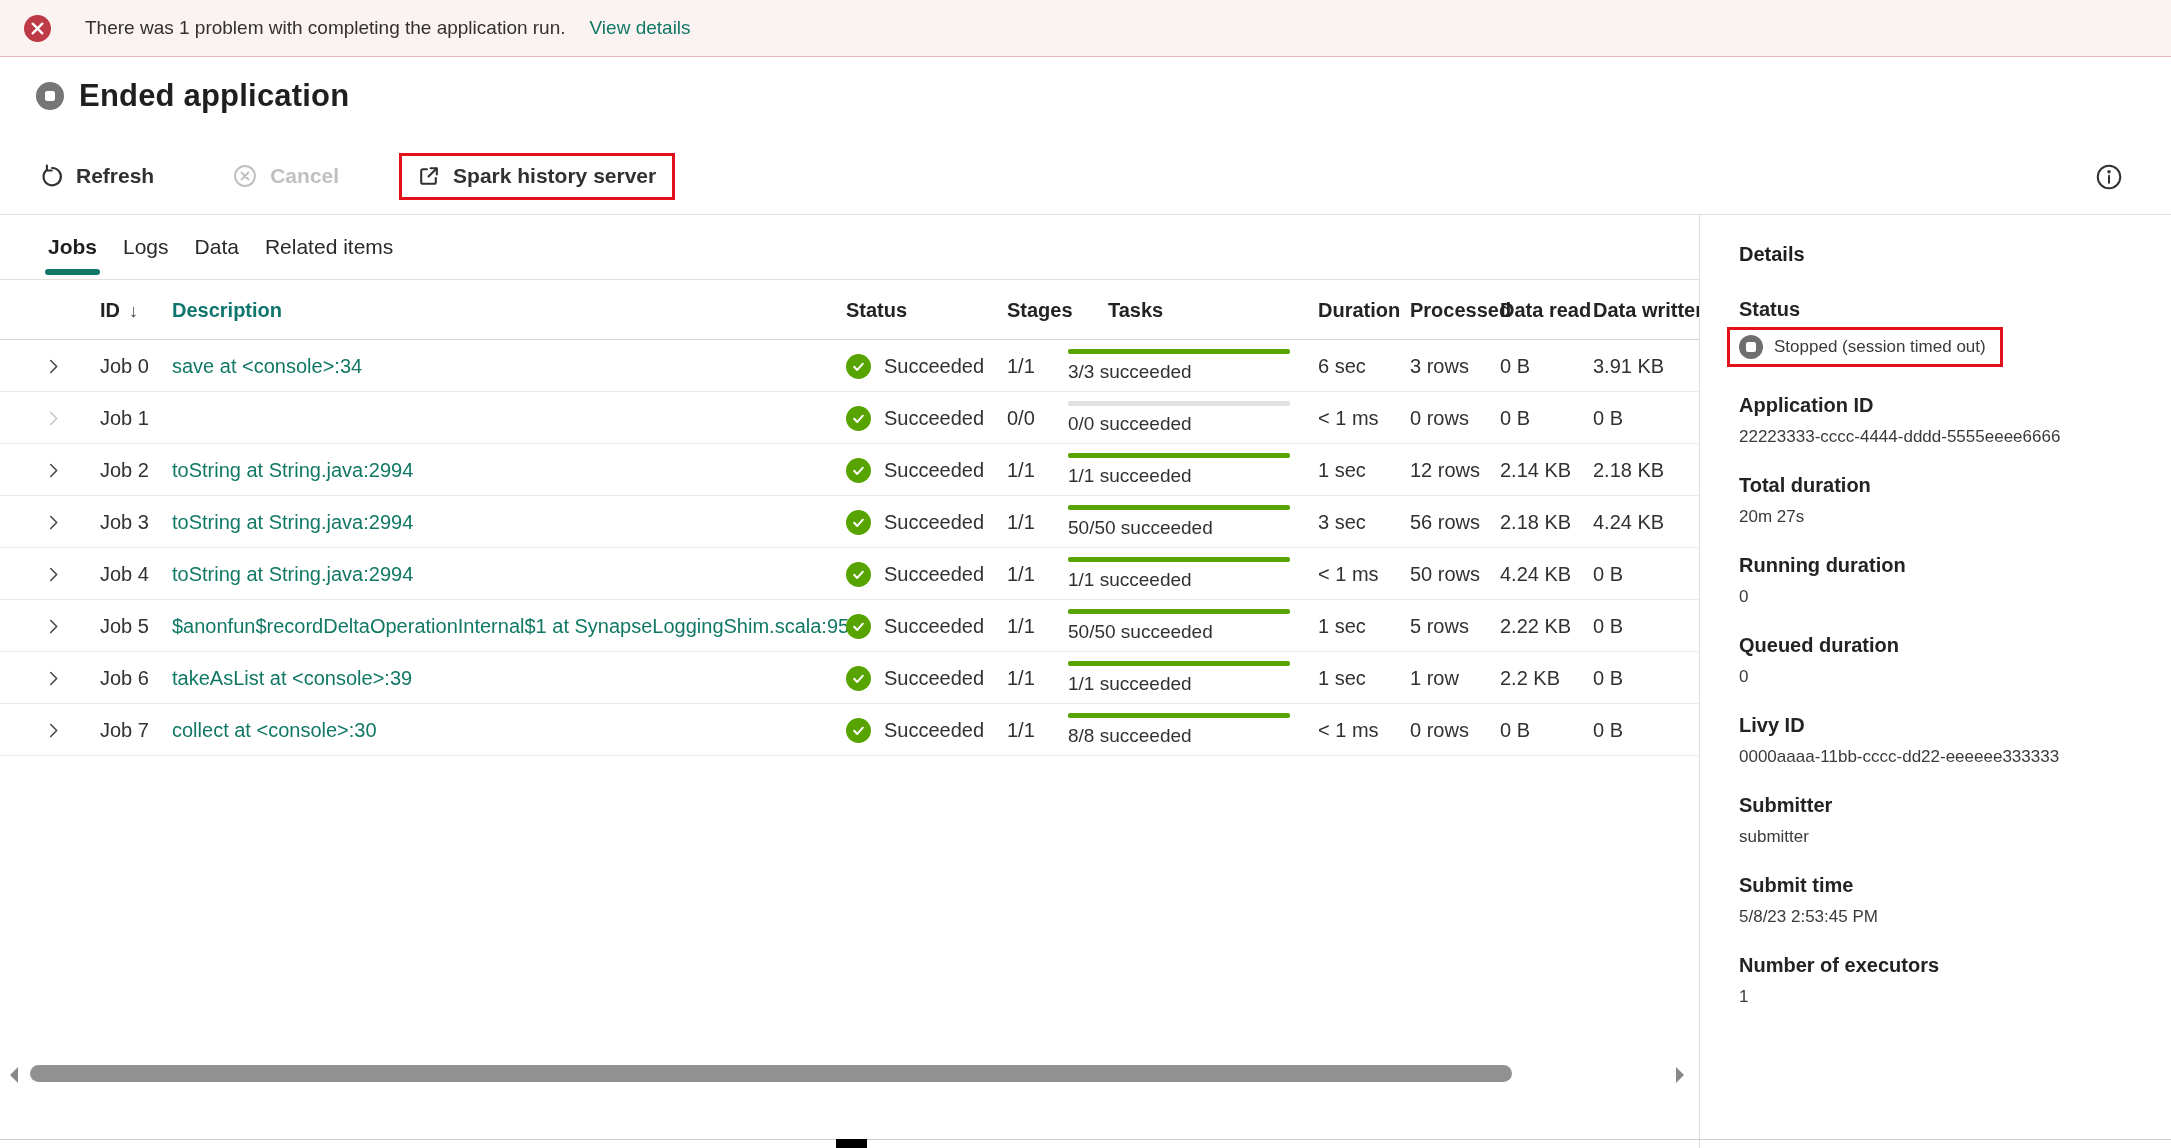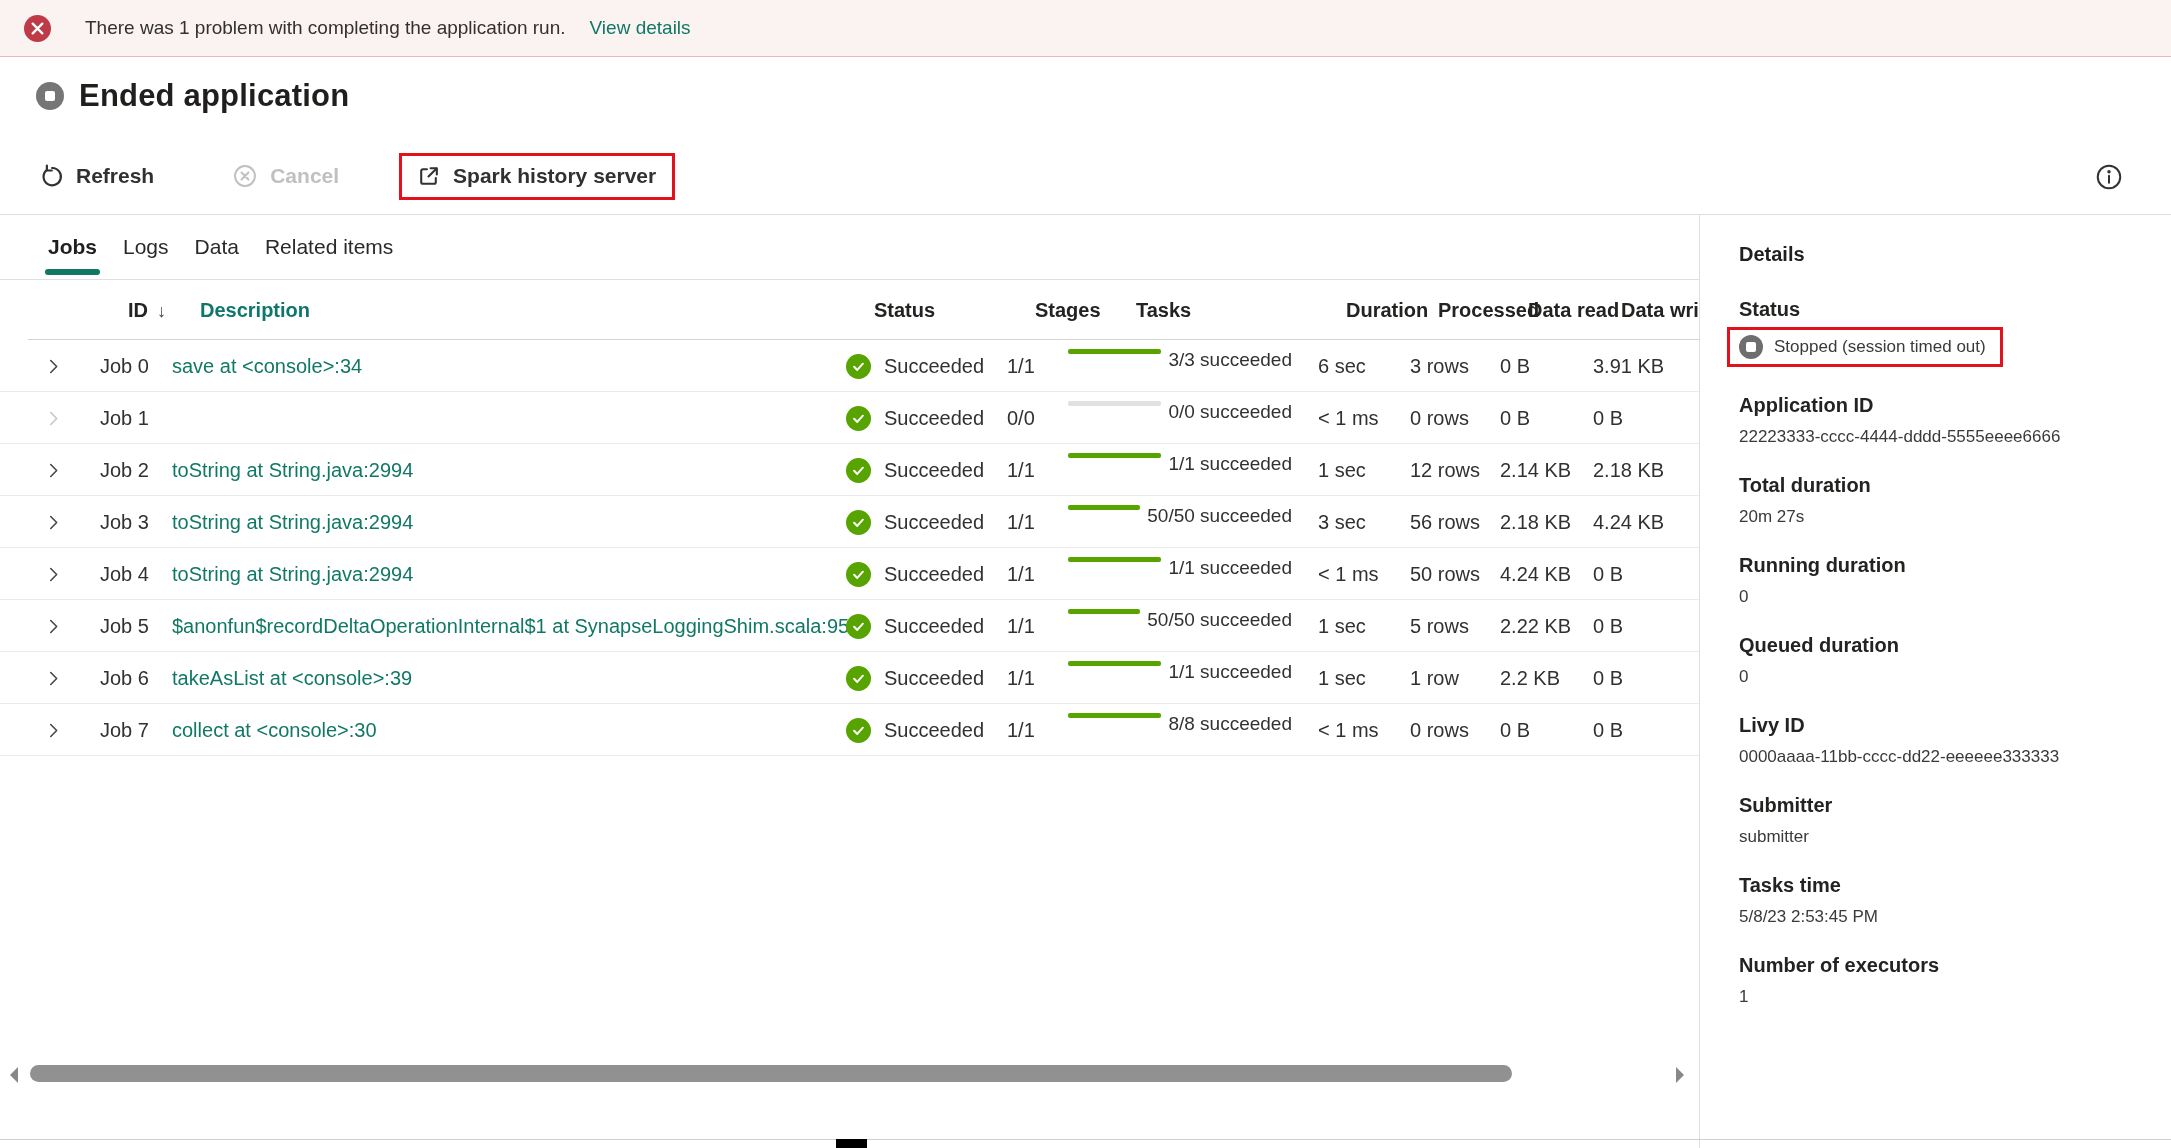--- a/index.html
+++ b/index.html
@@ -40,39 +40,39 @@
   .tabbar { position:absolute; top:0; left:0; right:0; height:65px;
     border-bottom:1px solid #E1DFDD; display:flex; align-items:center;
     padding-left:48px; gap:26px; }
   .tab { position:relative; height:65px; display:flex; align-items:center;
     font-size:21px; color:#2B2A29; cursor:pointer; }
   .tab.active .tab-label { font-weight:700; color:#201F1E; }
   .tab.active::after { content:""; position:absolute; left:-3px; right:-3px; bottom:5px;
     height:6px; border-radius:3px; background:#117865; }
 
   .thead { position:absolute; top:65px; left:0; width:1760px; height:60px;
-    border-bottom:1px solid #D6D4D2; font-weight:700; color:#242322;margin-left:28px; }
+    border-bottom:1px solid #D6D4D2; font-weight:700; color:#242322; }
   .thead .cell { position:absolute; top:0; line-height:60px; font-size:20px; white-space:nowrap; }
   .sort { font-weight:400; color:#484644; font-size:18px; margin-left:9px; }
 
   .rows { position:absolute; top:125px; left:0; width:1760px; }
   .trow { position:relative; height:52px; border-bottom:1px solid #EDEBE9; }
   .trow .cell { position:absolute; top:0; line-height:52px; font-size:20px; white-space:nowrap; }
 
   .c-chevron { left:44px; }
   .chev { display:inline-flex; align-items:center; height:52px; color:#484644; cursor:pointer; }
   .trow.no-expand .chev { color:#C8C6C4; cursor:default; }
   .c-id { left:100px; }
   .c-desc { left:172px; color:#117865; text-decoration:none; cursor:pointer; }
   .c-status { left:846px; display:flex; align-items:center; gap:13px; height:52px; }
   .chk { width:25px; height:25px; border-radius:50%; background:#57A300;
     display:flex; align-items:center; justify-content:center; flex:0 0 auto; }
   .c-stages { left:1007px; }
   .th-tasks { left:1108px; }
-  .c-tasks { left:1068px; width:224px; display:flex; padding-top:9px; gap:7px; line-height:normal !important; }
+  .c-tasks { left:1068px; width:224px; display:flex; flex-direction:column; padding-top:9px; gap:7px; line-height:normal !important; }
   .bar { width:222px; height:5px; border-radius:2px; background:#57A300; }
   .bar.empty { background:#E3E1DF; }
   .tasks-text { font-size:19px; color:#323130; }
   .c-duration { left:1318px; }
   .c-processed { left:1410px; }
   .c-dataread { left:1500px; }
   .c-datawritten { left:1593px; }
 
   
   .hscroll { position:absolute; top:848px; left:0; width:1700px; height:24px; }
@@ -476,21 +476,21 @@
 
   <div class="field">
     <div class="f-label">Submitter</div>
     <div class="f-value">
 
       <span class="f-value-text">submitter</span>
     </div>
   </div>
 
   <div class="field">
-    <div class="f-label">Tasks time</div>
+    <div class="f-label">Submit time</div>
     <div class="f-value">
 
       <span class="f-value-text">5/8/23 2:53:45 PM</span>
     </div>
   </div>
 
   <div class="field">
     <div class="f-label">Number of executors</div>
     <div class="f-value">
 

